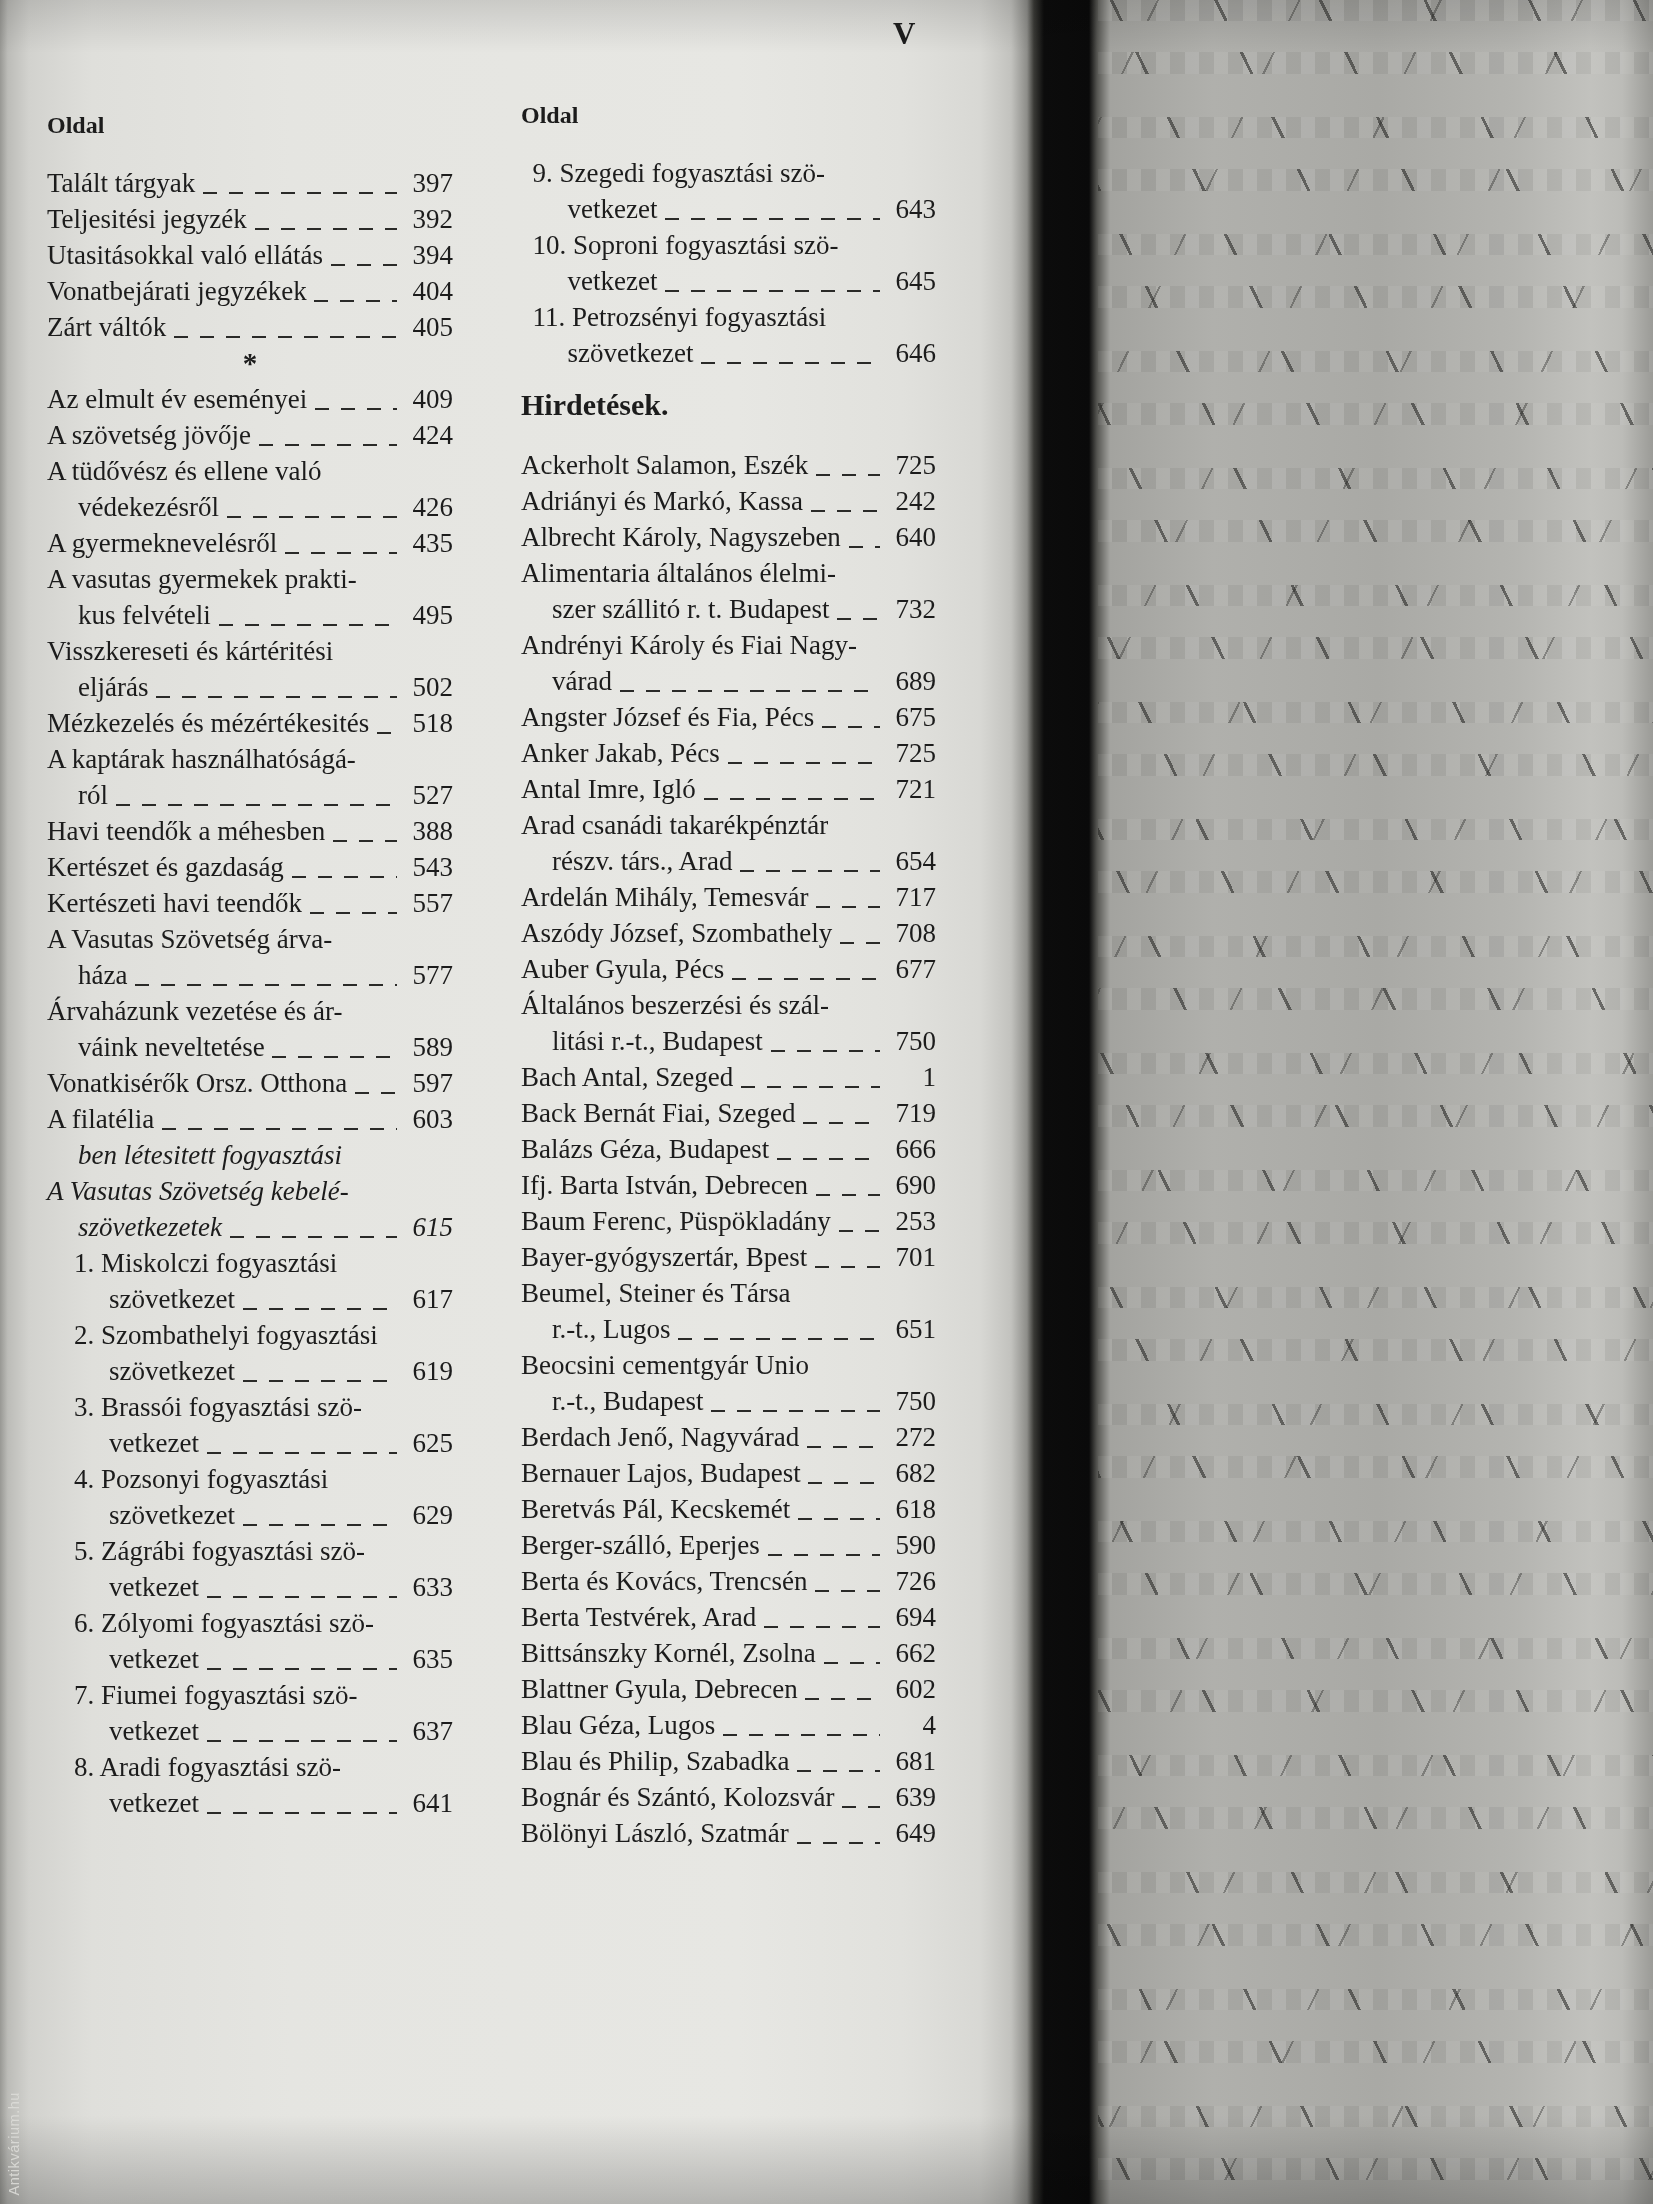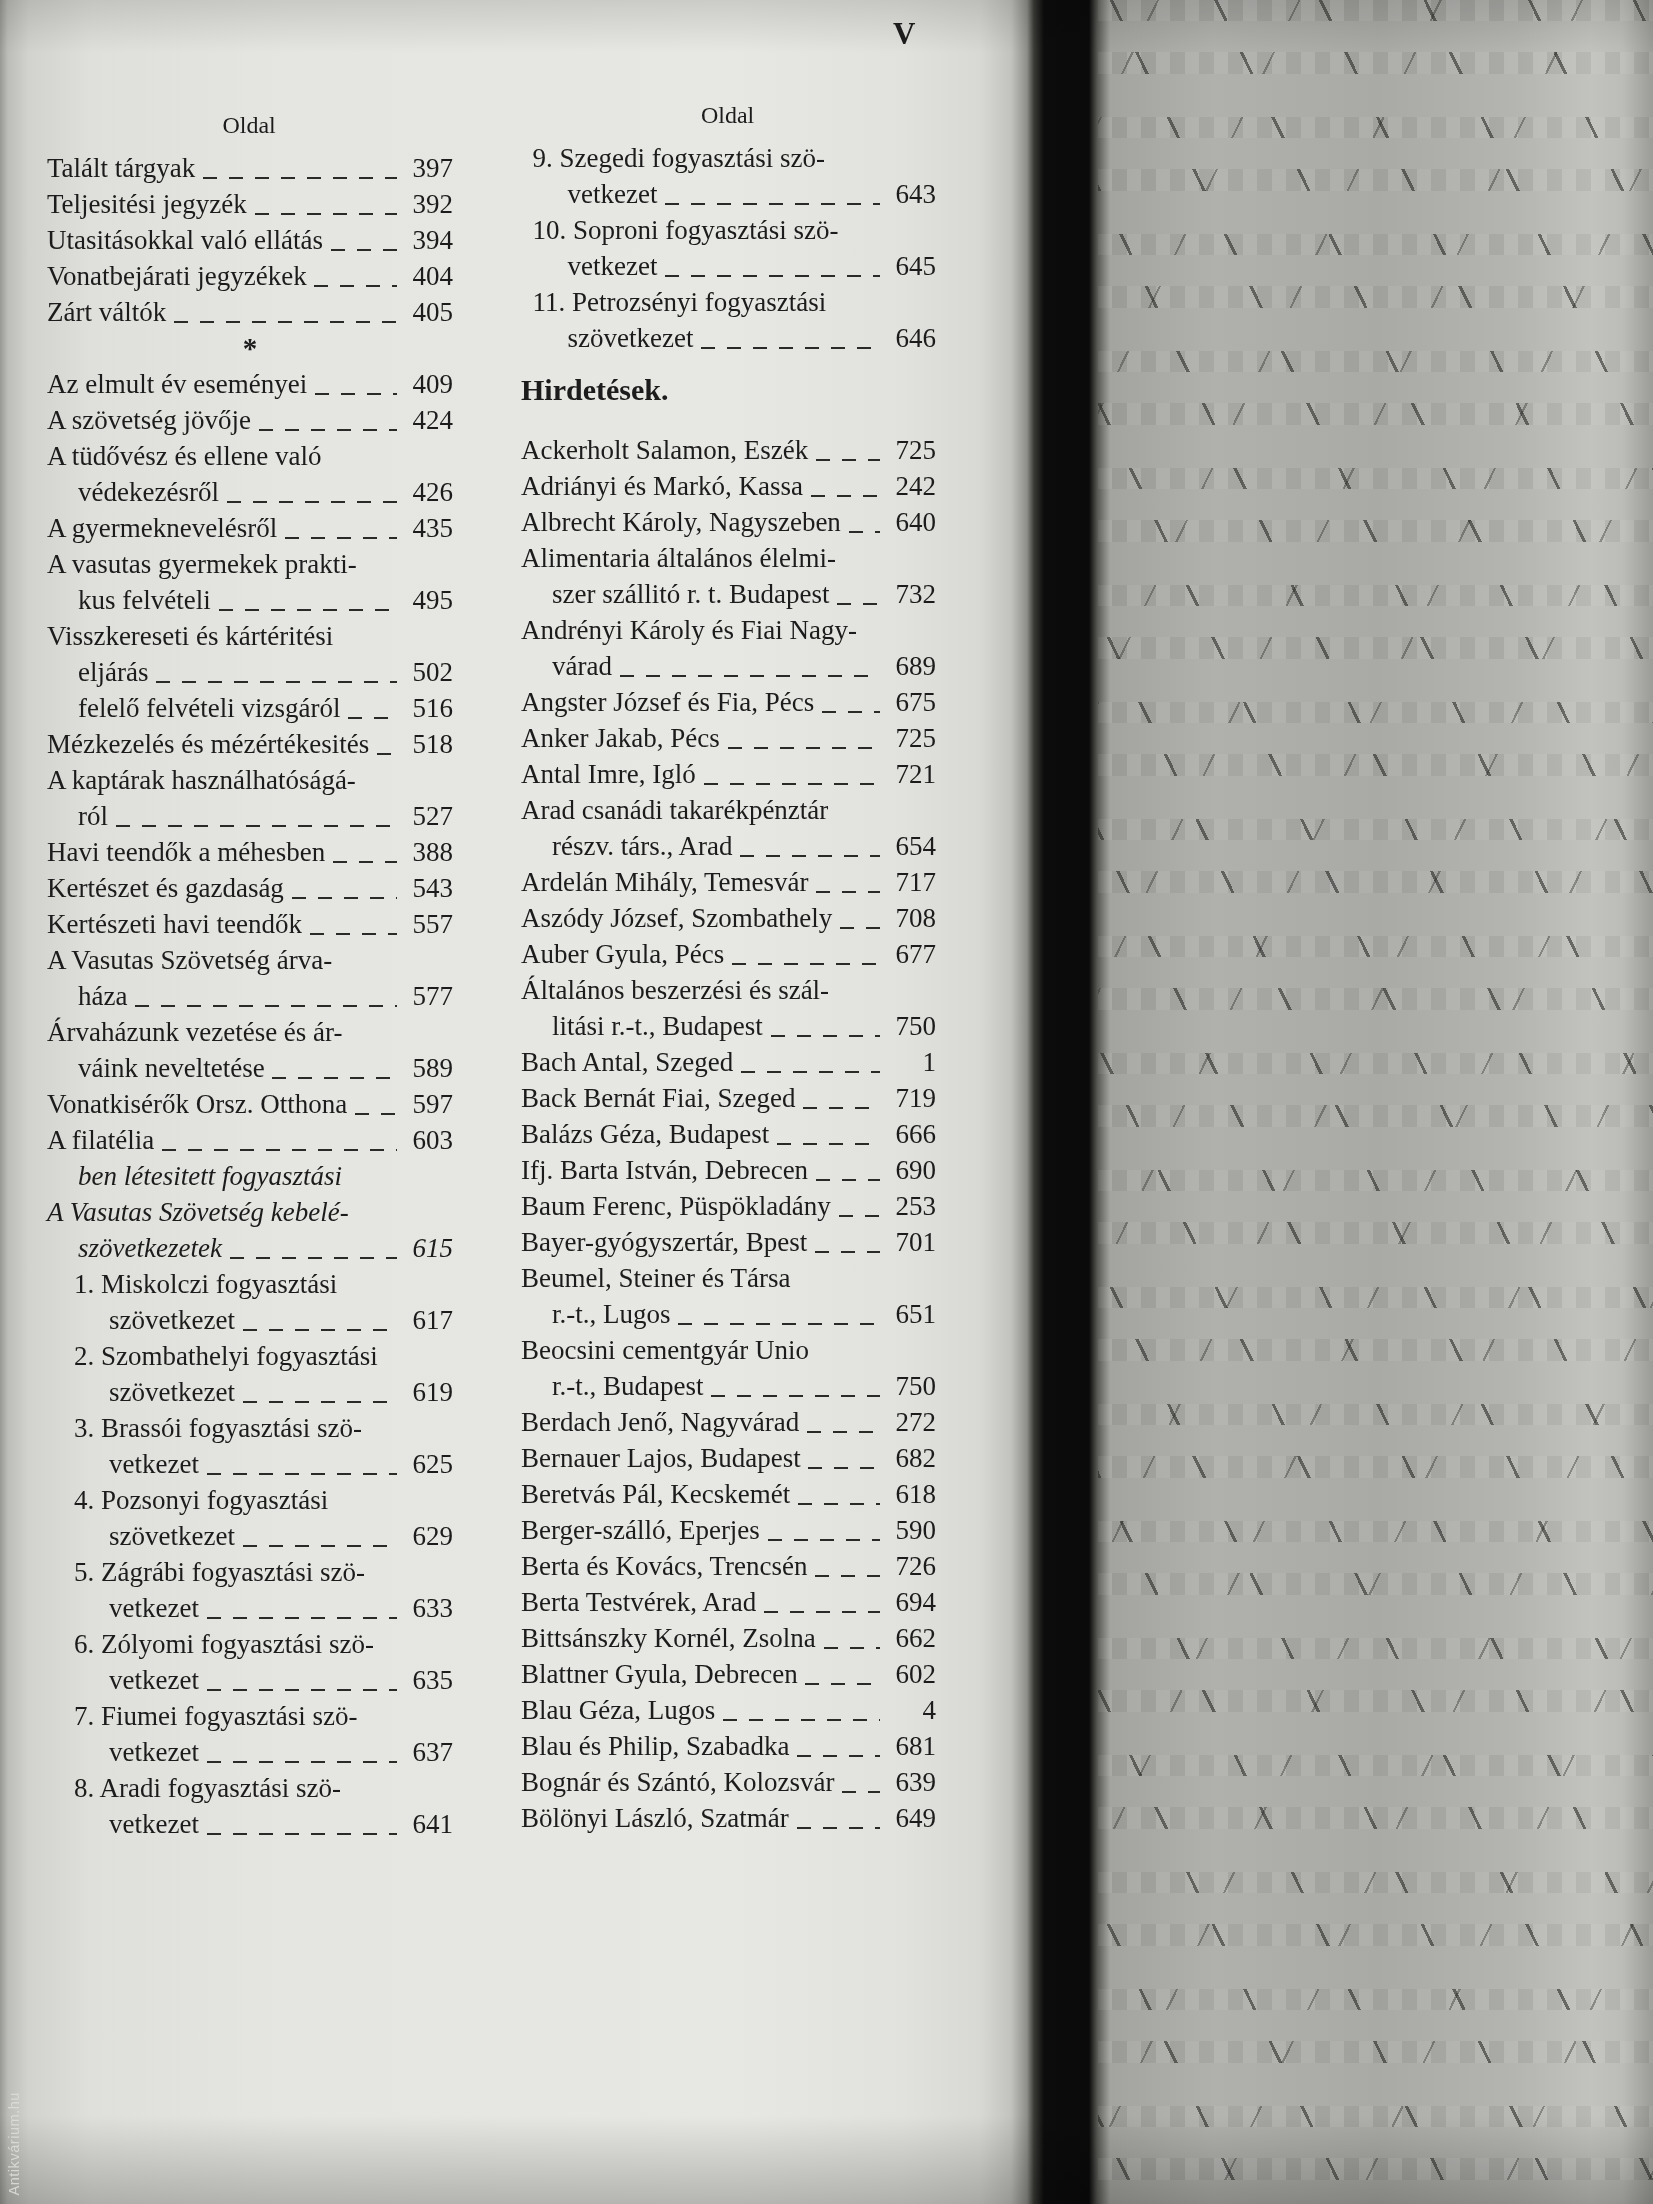--- a/index.html
+++ b/index.html
@@ -41,25 +41,26 @@
     font-size: 31px;
     font-weight: bold;
     letter-spacing: 1px;
   }
 
   .col { position: absolute; }
   .col-left  { left: 47px;  top: 109px; width: 406px; }
   .col-right { left: 521px; top: 99px; width: 415px; }
 
   .oldal {
-    text-align: center;
+    text-align: left;
     font-size: 24px;
     line-height: 33px;
-    margin-bottom: 8px;
+    margin-bottom: 23px;
     padding-right: 1.9px;
+    font-weight: bold;
   }
 
   .entry { font-size: 27px; line-height: 36px; }
   .entry.italic { font-style: italic; }
   .col-left  .entry.num { padding-left: 27px; }
   .col-right .entry.num { padding-left: 11.6px; }
 
   .line {
     display: flex;
     align-items: flex-end;
@@ -212,25 +213,20 @@
           <div class="line">
             <span class="txt">Visszkereseti és kártéritési</span>
           </div>
           <div class="line cont">
             <span class="txt">eljárás</span>
             <span class="leader"></span>
             <span class="pagenum">502</span>
           </div>
         </div>
         <div class="entry">
-          <div class="line cont">
-            <span class="txt">felelő felvételi vizsgáról</span>
-            <span class="leader"></span>
-            <span class="pagenum">516</span>
-          </div>
         </div>
         <div class="entry">
           <div class="line">
             <span class="txt">Mézkezelés és mézértékesités</span>
             <span class="leader"></span>
             <span class="pagenum">518</span>
           </div>
         </div>
         <div class="entry">
           <div class="line">

